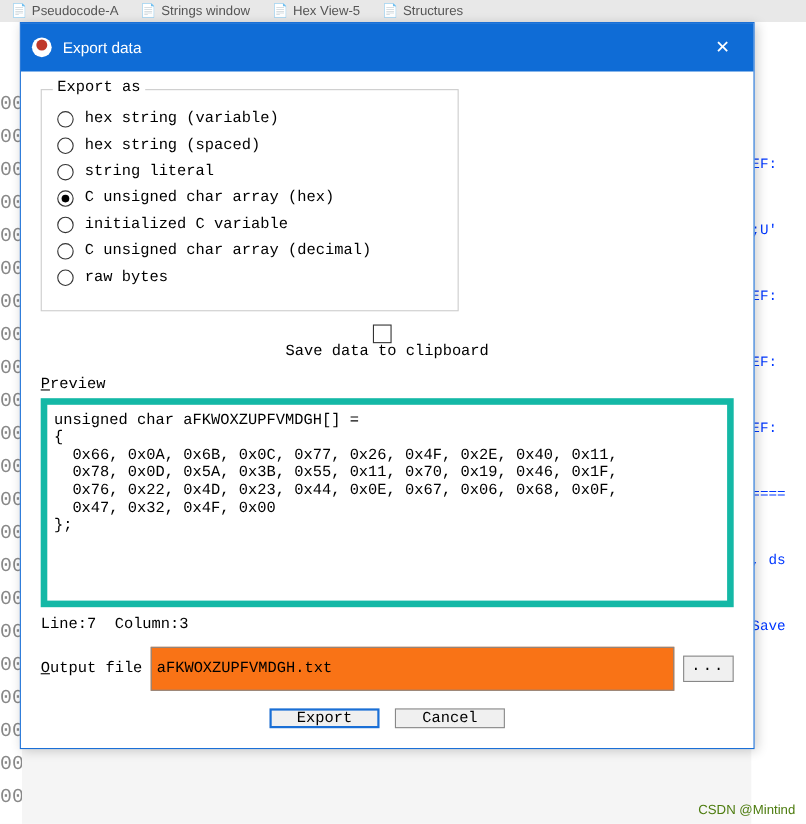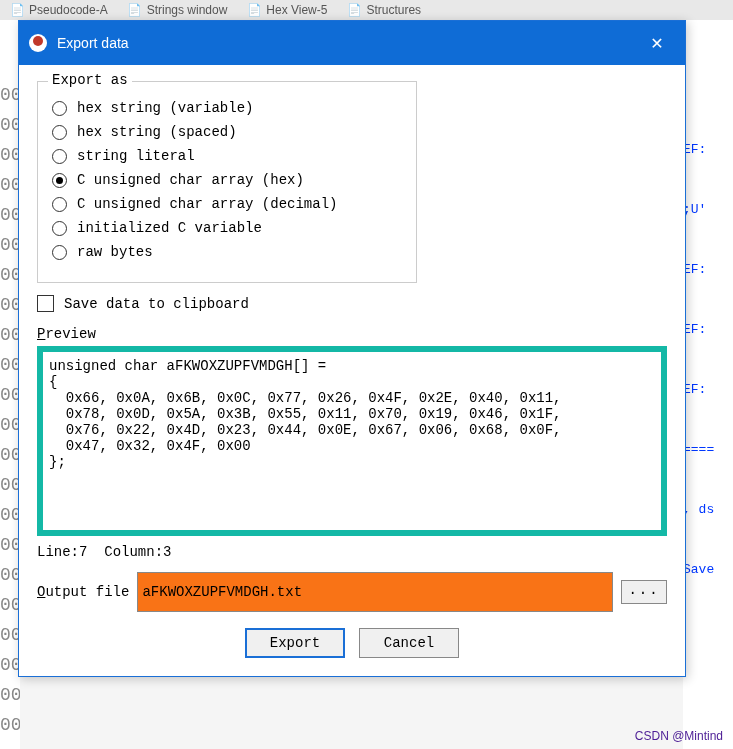--- a/index.html
+++ b/index.html
@@ -134,20 +134,21 @@
   .radio.selected::after {
     content: "";
     width: 7px; height: 7px;
     background: #000;
     border-radius: 50%;
   }
   .checkbox-row {
     display: flex;
     align-items: center;
     margin: 6px 0 14px 0;
+    flex-direction: column;
   }
   .checkbox {
     width: 17px; height: 17px;
     border: 1.5px solid #333;
     margin-right: 10px;
     display: inline-block;
   }
   .preview-label { margin-bottom: 4px; }
   .underline { text-decoration: underline; }
   .preview-box {
@@ -188,39 +189,39 @@
     cursor: pointer;
     letter-spacing: 2px;
   }
   .button-row {
     display: flex;
     justify-content: center;
     gap: 14px;
   }
   .btn {
     min-width: 100px;
-    height: 30px;
+    height: 18px;
     border: 1px solid #888;
     background: #f0f0f0;
     font-family: "Courier New", monospace;
     font-size: 14px;
     cursor: pointer;
     display: flex;
     align-items: center;
     justify-content: center;
   }
   .btn.primary {
     border: 2px solid #1a6fd6;
   }
   .watermark {
     position: absolute;
     bottom: 6px;
     right: 10px;
     font-size: 12px;
-    color: #4c1d95;
+    color: #4d7c0f;
     font-family: Arial, sans-serif;
   }
 </style>
 </head>
 <body>
 
 <div class="background-tabs">
   <span class="bg-tab">
       <span>📄</span>
       <span>Pseudocode-A</span>
@@ -272,25 +273,25 @@
           <div class="radio-row">
             <span class="radio"></span>
             <span>string literal</span>
           </div>
           <div class="radio-row">
             <span class="radio selected"></span>
             <span>C unsigned char array (hex)</span>
           </div>
           <div class="radio-row">
             <span class="radio"></span>
+            <span>initialized C variable</span>
+          </div>
+          <div class="radio-row">
+            <span class="radio"></span>
             <span>C unsigned char array (decimal)</span>
-          </div>
-          <div class="radio-row">
-            <span class="radio"></span>
-            <span>initialized C variable</span>
           </div>
           <div class="radio-row">
             <span class="radio"></span>
             <span>raw bytes</span>
           </div>
         </div>
     </div>
 
     <div class="checkbox-row">
       <span class="checkbox"></span>

